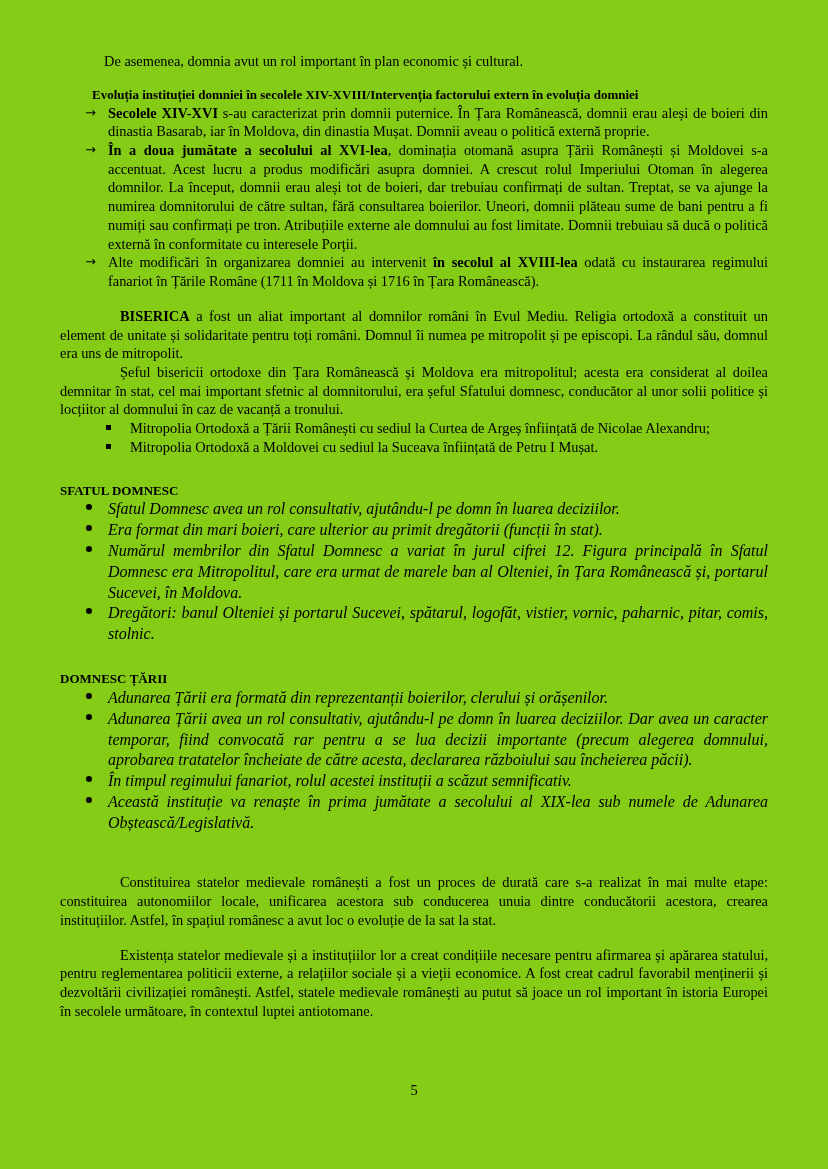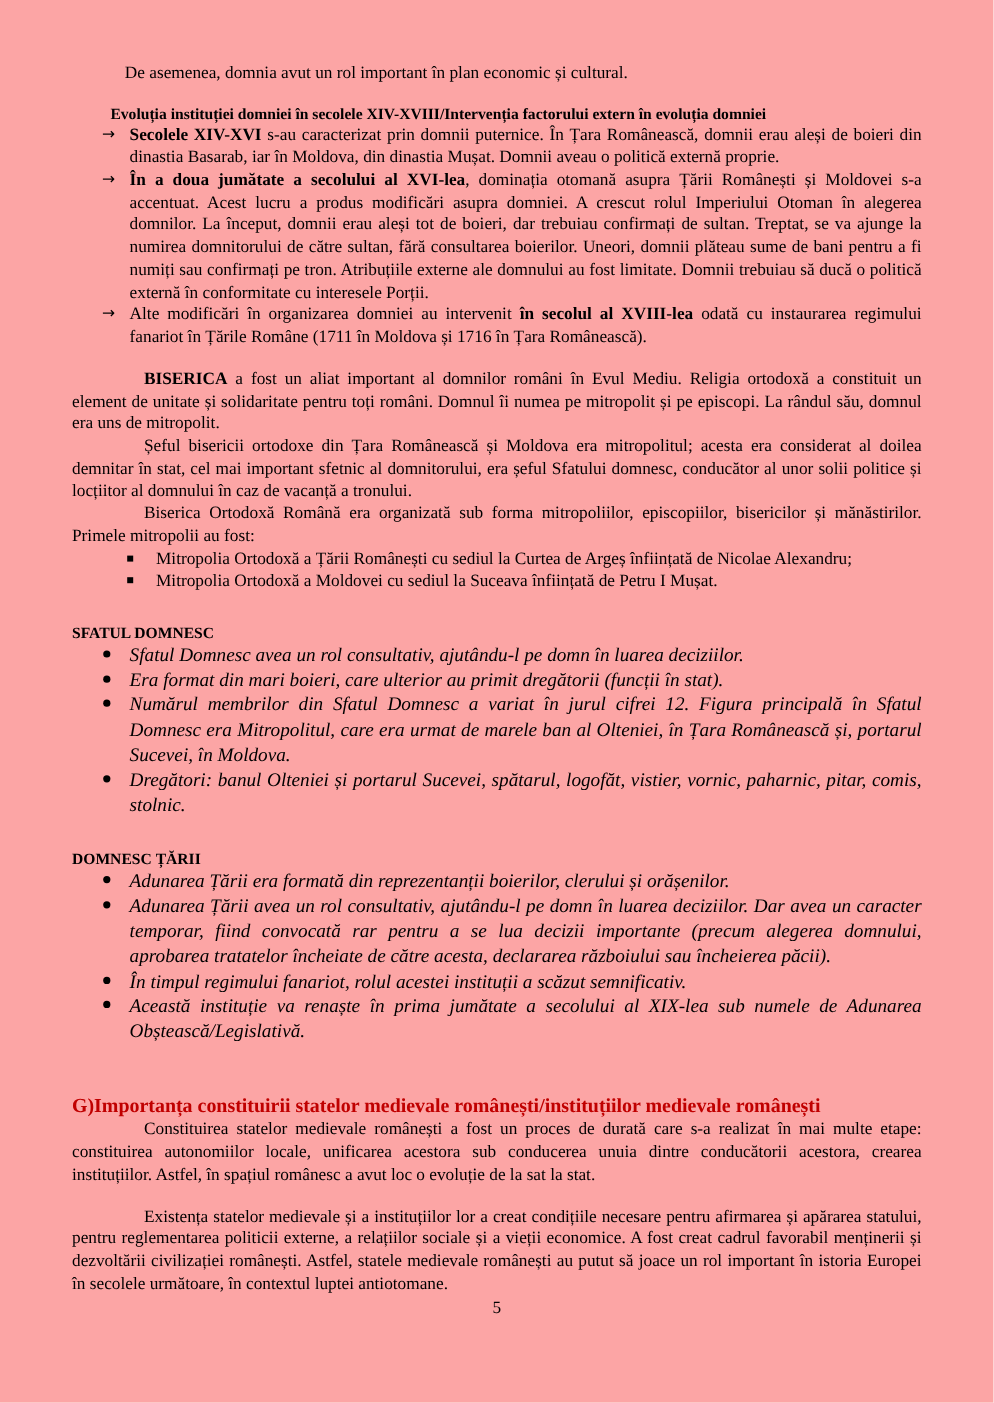--- a/index.html
+++ b/index.html
@@ -9,21 +9,21 @@
     background: #ffffff;
   }
   body {
     font-family: "Liberation Serif", "DejaVu Serif", serif;
     color: #000000;
   }
   .page {
     position: relative;
     width: 828px;
     height: 1169px;
-    background: #fca5a5;
+    background: #84cc16;
     margin: 0 auto;
     overflow: hidden;
     box-sizing: border-box;
   }
   .content {
     position: absolute;
     left: 60px;
     top: 52px;
     width: 708px;
   }
@@ -171,21 +171,20 @@
         <span>Alte modificări în organizarea domniei au intervenit </span><span class="bold">în secolul al XVIII-lea</span><span> odată cu instaurarea regimului fanariot în Țările Române (1711 în Moldova și 1716 în Țara Românească).</span>
       </li>
     </ul>
 
     <div class="gap-md"></div>
 
     <p class="indent-lg"><span class="bold">BISERICA</span><span> a fost un aliat important al domnilor români în Evul Mediu. Religia ortodoxă a constituit un element de unitate și solidaritate pentru toți români. Domnul îi numea pe mitropolit și pe episcopi. La rândul său, domnul era uns de mitropolit.</span></p>
 
     <p class="indent-lg">Șeful bisericii ortodoxe din Țara Românească și Moldova era mitropolitul; acesta era considerat al doilea demnitar în stat, cel mai important sfetnic al domnitorului, era șeful Sfatului domnesc, conducător al unor solii politice și locțiitor al domnului în caz de vacanță a tronului.</p>
 
-    <p class="indent-lg">Biserica Ortodoxă Română era organizată sub forma mitropoliilor, episcopiilor, bisericilor și mănăstirilor. Primele mitropolii au fost:</p>
 
     <ul class="sq-list">
       <li>
         <span class="marker"></span>
         <span>Mitropolia Ortodoxă a Țării Românești cu sediul la Curtea de Argeș înființată de Nicolae Alexandru;</span>
       </li>
       <li>
         <span class="marker"></span>
         <span>Mitropolia Ortodoxă a Moldovei cu sediul la Suceava înființată de Petru I Mușat.</span>
       </li>
@@ -233,21 +232,20 @@
         <span>În timpul regimului fanariot, rolul acestei instituții a scăzut semnificativ.</span>
       </li>
       <li>
         <span class="marker"></span>
         <span>Această instituție va renaște în prima jumătate a secolului al XIX-lea sub numele de Adunarea Obștească/Legislativă.</span>
       </li>
     </ul>
 
     <div class="gap-xl"></div>
 
-    <p class="red-heading">G)Importanța constituirii statelor medievale românești/instituțiilor medievale românești</p>
 
     <p class="indent-lg">Constituirea statelor medievale românești a fost un proces de durată care s-a realizat în mai multe etape: constituirea autonomiilor locale, unificarea acestora sub conducerea unuia dintre conducătorii acestora, crearea instituțiilor. Astfel, în spațiul românesc a avut loc o evoluție de la sat la stat.</p>
 
     <div class="gap-md"></div>
 
     <p class="indent-lg">Existența statelor medievale și a instituțiilor lor a creat condițiile necesare pentru afirmarea și apărarea statului, pentru reglementarea politicii externe, a relațiilor sociale și a vieții economice. A fost creat cadrul favorabil menținerii și dezvoltării civilizației românești. Astfel, statele medievale românești au putut să joace un rol important în istoria Europei în secolele următoare, în contextul luptei antiotomane.</p>
 
   </div>
 
   <div class="page-number">5</div>

